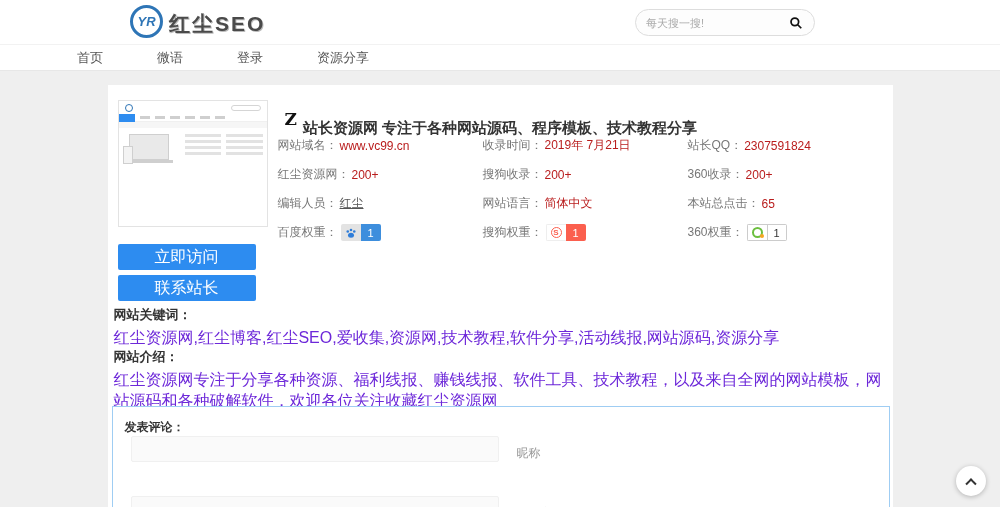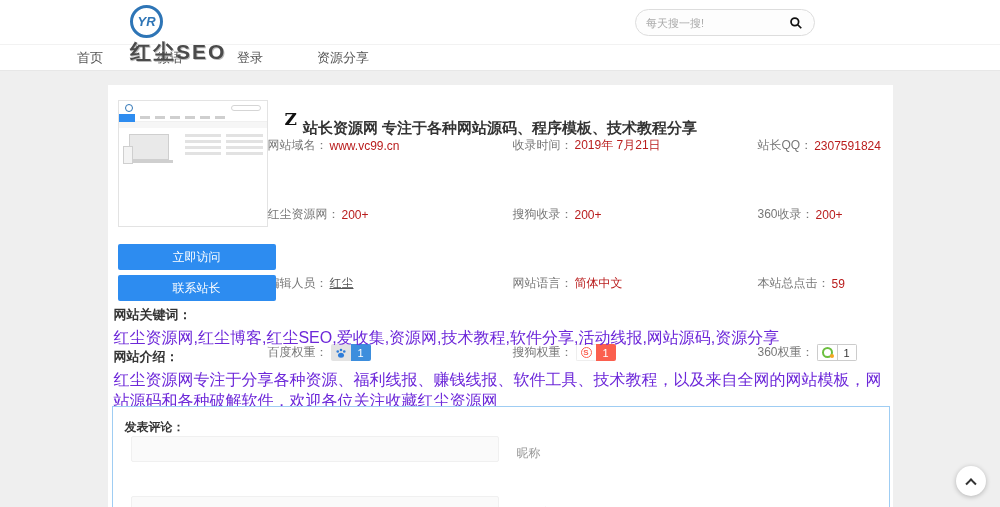--- a/index.html
+++ b/index.html
@@ -1,21 +1,21 @@
 <!DOCTYPE html>
 <html><head>
 <meta charset="utf-8">
 <style>
   * { margin:0; padding:0; box-sizing:border-box; }
   body { font-family:"Liberation Sans","DejaVu Sans",sans-serif; background:#efefef; }
   .viewport { position:relative; width:1000px; height:507px; overflow:hidden; background:#efefef; margin:0 auto; }
 
   
   .header { position:relative; width:100%; height:44px; background:#fff; }
-  .logo { position:absolute; left:130px; top:5px; display:flex; align-items:flex-start; cursor:pointer;flex-direction:column; }
+  .logo { position:absolute; left:130px; top:5px; display:flex; align-items:flex-end; gap:6px; cursor:pointer; }
   .logo-circle { width:33px; height:33px; border:3px solid #2e75b6; border-radius:50%; display:flex; align-items:center; justify-content:center; color:#2e75b6; font-weight:bold; font-style:italic; font-size:13px; background:#fff; }
   .logo-text { font-size:21px; font-weight:900; color:#4a4a4a; letter-spacing:2px; text-shadow:1px 1px 0 #bbb; }
   .search-box { position:absolute; left:635px; top:9px; width:180px; height:27px; border:1px solid #ddd; border-radius:14px; background:#fdfdfd; display:flex; align-items:center; padding:0 10px; }
   .search-box input { flex:1; border:none; outline:none; background:transparent; font-size:11px; color:#333; }
   .search-box input::placeholder { color:#aaa; }
   .search-btn { width:16px; height:16px; cursor:pointer; display:flex; align-items:center; justify-content:center; }
 
   
   .nav { width:100%; height:27px; background:#fff; border-top:1px solid #f2f2f2; border-bottom:1px solid #e7e7e7; display:flex; align-items:center; padding-left:77px; gap:54px; }
   .nav-item { font-size:13px; color:#555; cursor:pointer; }
@@ -39,40 +39,40 @@
   .t-phone { position:absolute; left:0; top:14px; width:10px; height:18px; background:#f3f3f3; border:1px solid #cfcfcf; }
   .t-list { flex:1; display:grid; grid-template-columns:1fr 1fr; gap:3px 5px; align-content:start; padding-top:2px; }
   .t-row { height:3px; background:#e2e2e2; }
 
   
   .title-row { position:absolute; left:177px; top:16px; display:flex; align-items:center; gap:6px; }
   .favicon { font-family:"DejaVu Serif",serif; font-weight:bold; font-size:17px; color:#111; line-height:1; }
   .site-title { font-size:15px; font-weight:bold; color:#333;margin-top:18px; }
 
   
-  .info-grid { position:absolute; left:160px; top:46px; width:600px; display:grid; grid-template-columns:205px 205px 1fr; grid-auto-rows:29px; align-items:center;gap:40px; }
+  .info-grid { position:absolute; left:170px; top:46px; width:600px; display:grid; grid-template-columns:205px 205px 1fr; grid-auto-rows:29px; align-items:center; }
   .cell { font-size:12px; color:#777; white-space:nowrap; display:flex; align-items:center; }
   .cell .val { color:#b91c1c; margin-left:2px; }
   .cell .link { color:#555; text-decoration:underline; cursor:pointer; }
 
   
   .badge { display:inline-flex; margin-left:3px; height:17px; font-size:11px; border-radius:2px; overflow:hidden; }
   .badge .seg { display:flex; align-items:center; justify-content:center; width:20px; height:17px; }
   .badge-baidu .seg-i { background:#e3e3e3; }
   .badge-baidu .seg-v { background:#3d8edd; color:#fff; }
   .badge-sogou .seg-i { background:#fff; border:1px solid #eee; border-right:none; }
   .badge-sogou .seg-v { background:#fb5f4e; color:#fff; }
   .sogou-s { width:11px; height:11px; border:1px solid #fb5f4e; border-radius:50%; color:#fb5f4e; font-size:8px; font-weight:bold; display:flex; align-items:center; justify-content:center; }
   .badge-360 .seg-i { background:#fff; border:1px solid #ccc; border-right:none; }
   .badge-360 .seg-v { background:#fff; border:1px solid #ccc; color:#333; }
   .ring360 { position:relative; width:11px; height:11px; border:2px solid #6cbf3f; border-radius:50%; }
   .ring360::after { content:""; position:absolute; right:-3px; bottom:-2px; width:4px; height:4px; background:#f6a623; border-radius:50%; }
 
   
-  .btn { position:absolute; left:10px; width:158px; height:26px; background:#2d8cf0; color:#fff; font-size:12px; border:none; border-radius:2px; cursor:pointer; display:flex; align-items:center; justify-content:center; }
+  .btn { position:absolute; left:10px; width:138px; height:26px; background:#2d8cf0; color:#fff; font-size:16px; border:none; border-radius:2px; cursor:pointer; display:flex; align-items:center; justify-content:center; }
   .btn-visit { top:159px; }
   .btn-contact { top:190px; }
 
   
   .sec-head { position:absolute; left:6px; font-size:13px; font-weight:bold; color:#333; }
   .sec-text { position:absolute; left:6px; font-size:16px; color:#6d28d9; width:770px; }
   .kw-head { top:221px; } .kw-text { top:243px; }
   .intro-head { top:263px; } .intro-text { top:285px; }
 
   
@@ -186,21 +186,21 @@
       <div class="cell">
           <span>编辑人员：</span>
           <span class="val link">红尘</span>
         </div>
       <div class="cell">
           <span>网站语言：</span>
           <span class="val">简体中文</span>
         </div>
       <div class="cell">
           <span>本站总点击：</span>
-          <span class="val">59</span>
+          <span class="val">65</span>
         </div>
 
       <div class="cell">
         <span>百度权重：</span>
         <span class="badge badge-baidu">
           <span class="seg seg-i">
             <svg width="12" height="12" viewBox="0 0 24 24" fill="#2f7dd9">
                 <circle cx="5.5" cy="9" r="2.6"></circle>
                 <circle cx="12" cy="6" r="2.6"></circle>
                 <circle cx="18.5" cy="9" r="2.6"></circle>

